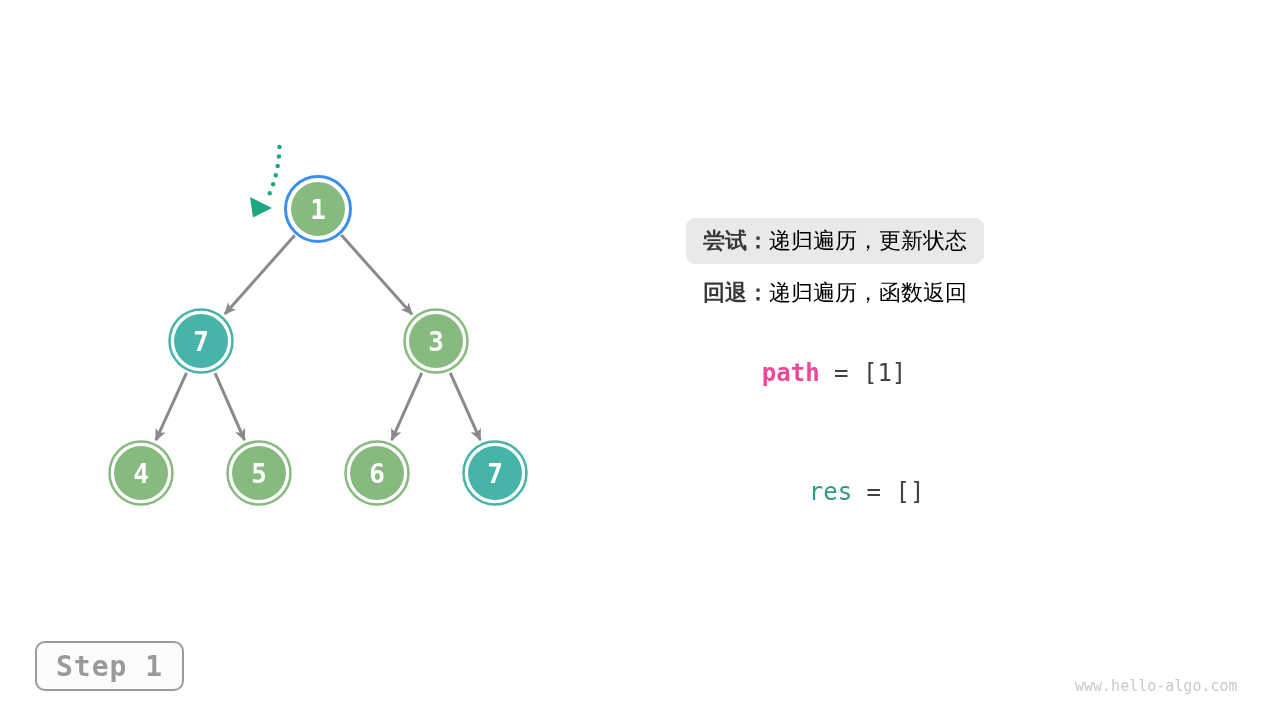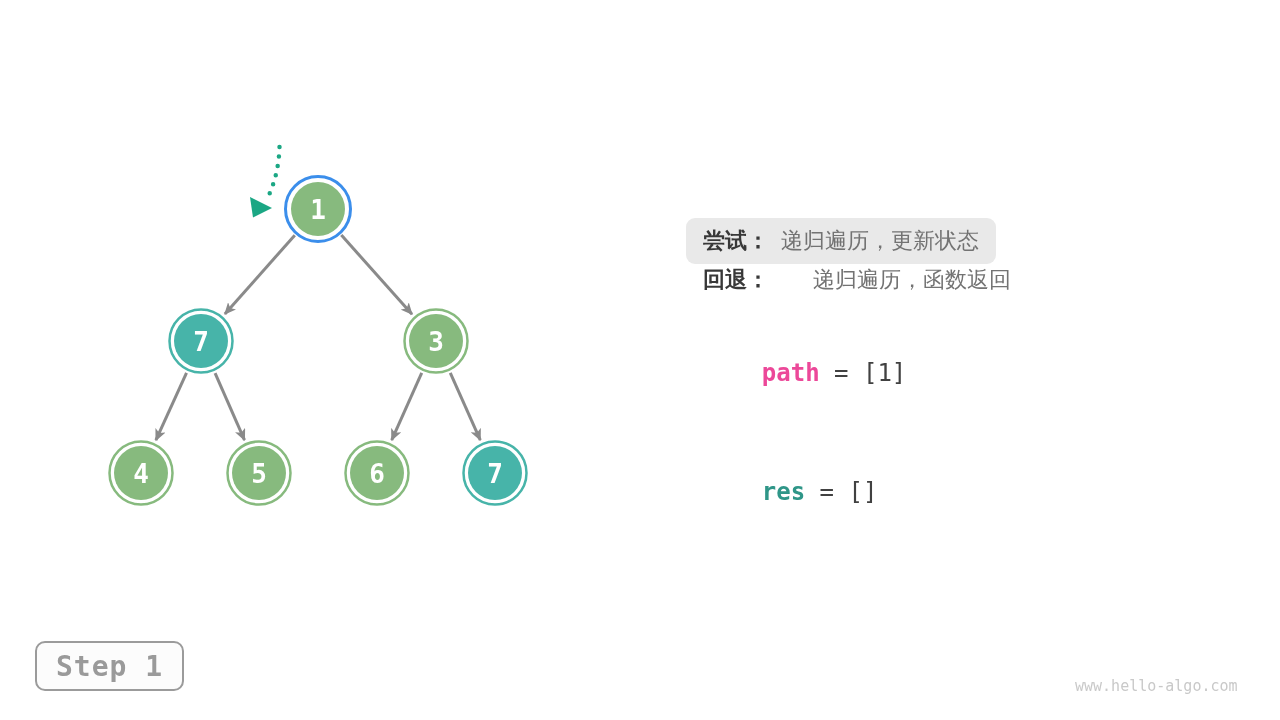--- a/index.html
+++ b/index.html
@@ -8,29 +8,29 @@
     overflow:hidden;font-family:"DejaVu Sans",sans-serif;
   }
   .tree-svg{position:absolute;left:0;top:0;}
   .panel-line{position:absolute;white-space:nowrap;}
   .try-box{
     left:686px;top:218px;height:46px;display:flex;align-items:center;
     background:#e9e9e9;border-radius:9px;padding:16px 17px;box-sizing:border-box;
   }
   .cjk-line{font-size:22px;color:#3d3d3d;}
   .cjk-label{font-weight:700;color:#383838;}
-  .cjk-text{font-weight:400;color:#737373;margin-left:12px;}
-  .back-line{left:703px;top:266px;height:28px;display:flex;align-items:center;gap:32px;}
+  .cjk-text{font-weight:400;color:#000000;}
+  .back-line{left:703px;top:279px;height:28px;display:flex;align-items:center;}
   .code-line{
     font-family:"DejaVu Sans Mono",monospace;font-size:24px;white-space:pre;
   }
   .path-line{left:704px;top:331px;}
   .res-line{left:704px;top:450px;}
   .var-path{color:#ec4899;font-weight:700;}
-  .var-res{color:#2f9688;font-weight:700;}
+  .var-res{color:#2f9688;font-weight:400;margin-left:47px;}
   .code-rest{color:#414141;font-weight:400;}
   .step-box{
     position:absolute;left:35px;top:641px;width:149px;height:50px;
     border:2px solid #9b9b9b;border-radius:10px;background:#fcfcfc;
     box-sizing:border-box;display:flex;align-items:center;justify-content:center;
   }
   .step-text{
     font-family:"DejaVu Sans Mono",monospace;font-weight:700;font-size:28px;
     color:#9a9a9a;letter-spacing:1px;
   }

